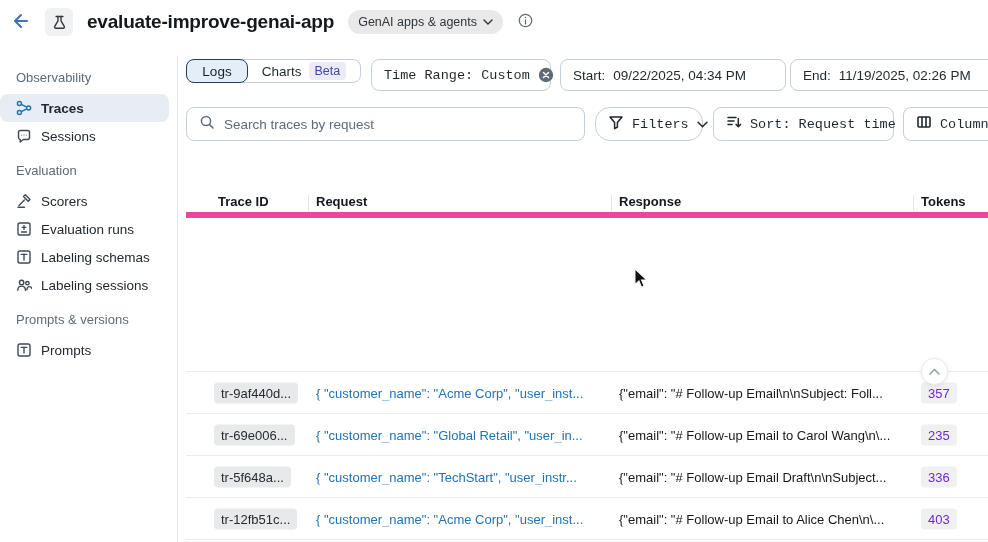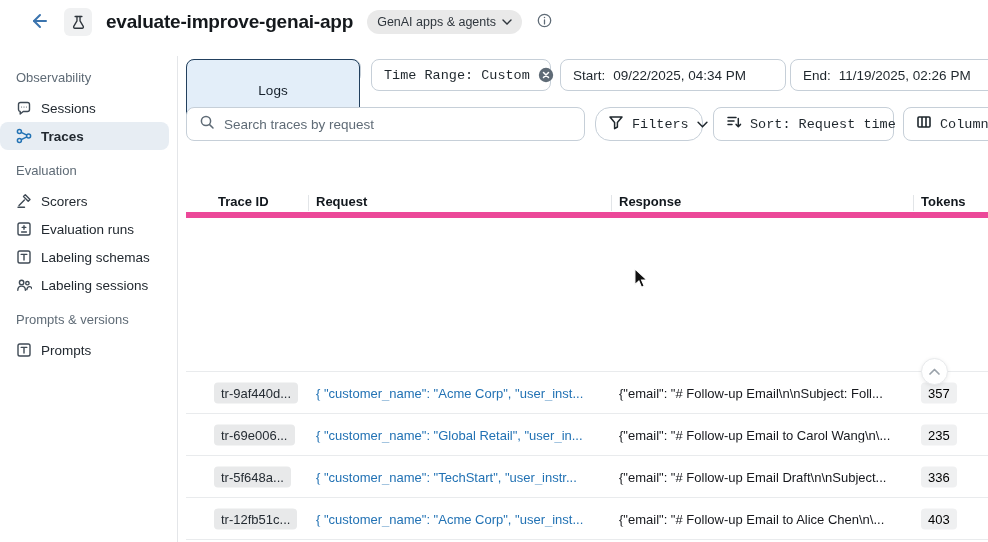--- a/index.html
+++ b/index.html
@@ -2,21 +2,21 @@
 <html><head>
 <meta charset="utf-8">
 <style>
   * { box-sizing: border-box; margin: 0; padding: 0; }
   html,body { width: 988px; height: 542px; overflow: hidden; background: #fff;
     font-family: "Liberation Sans", "DejaVu Sans", sans-serif; color: #1f272d; }
   .app { position: relative; width: 988px; height: 542px; }
 
   
   .header { position: absolute; top: 0; left: 0; right: 0; height: 44px;
-    display: flex; align-items: center; padding-left: 28px; gap: 14px; background:#fff; }
+    display: flex; align-items: center; padding-left: 9px; gap: 14px; background:#fff; }
   .back-btn { width: 22px; height: 22px; border: none; background: none; cursor: pointer;
     display: flex; align-items: center; justify-content: center; }
   .exp-icon { width: 28px; height: 28px; border-radius: 6px; background: #f0f1f2;
     display: flex; align-items: center; justify-content: center; }
   .page-title { font-size: 19px; font-weight: bold; color: #14181c; letter-spacing: -0.2px; }
   .app-badge { display: inline-flex; align-items: center; gap: 6px; background: #e9e9e9;
     border: none; border-radius: 12px; padding: 5px 10px; font-size: 12.5px; color: #2f363d;
     font-family: inherit; cursor: pointer; }
   .info-btn { background: none; border: none; cursor: pointer; display: flex; }
 
@@ -29,21 +29,21 @@
     margin: 0 0 8px 16px; }
   .side-item { height: 28px; display: flex; align-items: center; gap: 9px;
     padding-left: 16px; margin: 0 8px 0 0; border-radius: 8px; cursor: pointer;
     font-size: 13.5px; color: #222930; }
   .side-item .sicon { width: 16px; height: 16px; display: flex; color: #3f4a55; flex: none; }
   .side-item.active { background: #e7edf3; font-weight: bold; }
   .side-item.active .sicon { color: #2272b4; }
 
   
   .seg { position: absolute; left: 186px; top: 59px; width: 175px; height: 24px;
-    display: flex; border: 1px solid #c6cfd8; border-radius: 8px; background: #fff; flex-direction: column; }
+    display: flex; border: 1px solid #c6cfd8; border-radius: 8px; background: #fff; }
   .seg-logs { flex: 0 0 62px; display: flex; align-items: center; justify-content: center;
     background: #e3eef9; border: 1px solid #22405e; border-radius: 8px; margin: -1px 0 -1px -1px;
     font-size: 13.5px; color: #16202b; cursor: pointer; font-family: inherit; }
   .seg-charts { flex: 1; display: flex; align-items: center; justify-content: center; gap: 7px;
     background: none; border: none; font-size: 13.5px; color: #1f272d; cursor: pointer; font-family: inherit; }
   .beta-badge { background: #ecebfa; color: #3f48a0; border-radius: 4px; padding: 2px 6px;
     font-size: 12.5px; }
   .ctl-btn { position: absolute; height: 32px; display: flex; align-items: center; gap: 8px;
     border: 1px solid #c6cfd8; border-radius: 8px; background: #fff; padding: 0 12px;
     font-size: 13.5px; color: #1f272d; cursor: pointer; font-family: Liberation Mono, monospace; white-space: nowrap; }
@@ -76,21 +76,21 @@
   .th-response { left: 433px; }
   .th-tokens { left: 735px; }
   .th-div { position: absolute; top: 7px; width: 1px; height: 16px; background: #e2e5e8; }
 
   .rows { position: absolute; left: 186px; top: 371px; width: 802px; border-top: 1px solid #e9ebed; }
   .trow { position: relative; height: 42px; border-bottom: 1px solid #e9ebed; cursor: pointer; }
   .cell { position: absolute; top: 50%; transform: translateY(-50%); font-size: 13px; white-space: nowrap; }
   .cell-trace { left: 28px; background: #e8e9ea; border-radius: 4px; padding: 3px 7px; color: #252c33; }
   .cell-request { left: 130px; width: 286px; overflow: hidden; color: #2272b4; cursor: pointer; }
   .cell-response { left: 433px; width: 290px; overflow: hidden; color: #16181d; }
-  .cell-tokens { left: 735px; background: #eff0f1; border-radius: 4px; padding: 3px 7px; color: #000000; }
+  .cell-tokens { left: 735px; background: #eff0f1; border-radius: 4px; padding: 3px 7px; color: #6d28d9; }
 
   .scrolltop-btn { position: absolute; left: 735px; top: -14px; width: 27px; height: 27px;
     border-radius: 50%; background: #fff; border: 1px solid #e8eaec;
     box-shadow: 0 1px 4px rgba(0,0,0,.08); display: flex; align-items: center;
     justify-content: center; cursor: pointer; z-index: 3; }
 
   .cursor { position: absolute; left: 634px; top: 268px; z-index: 9; pointer-events: none; }
 </style>
 </head>
 <body>
@@ -129,41 +129,41 @@
             <circle cx="10" cy="6.5" r="0.9" fill="#5f6b76" stroke="none"></circle>
           </svg>
       </span>
     </button>
   </div>
 
   <div class="sidebar">
 
     <div class="side-section">
       <div class="side-label">Observability</div>
+      <div class="side-item active">
+        <span class="sicon">
+          <svg width="16" height="16" viewBox="0 0 16 16" fill="none" stroke="currentColor" stroke-width="1.5">
+              <circle cx="3.4" cy="3.4" r="2"></circle>
+              <circle cx="3.4" cy="12.6" r="2"></circle>
+              <circle cx="12.6" cy="8" r="2"></circle>
+              <path d="M5.2 4.3 L10.9 7.2 M5.2 11.7 L10.9 8.8"></path>
+            </svg>
+        </span>
+        <span>Traces</span>
+      </div>
       <div class="side-item">
         <span class="sicon">
           <svg width="16" height="16" viewBox="0 0 16 16" fill="none" stroke="currentColor" stroke-width="1.4" stroke-linejoin="round">
               <path d="M4.5 2.5 h7 a2 2 0 0 1 2 2 v5 a2 2 0 0 1 -2 2 H7.2 L4.2 14 v-2.5 h0 a2 2 0 0 1 -1.7 -2 v-5 a2 2 0 0 1 2 -2 z"></path>
               <circle cx="5.6" cy="7" r="0.55" fill="currentColor" stroke="none"></circle>
               <circle cx="8" cy="7" r="0.55" fill="currentColor" stroke="none"></circle>
               <circle cx="10.4" cy="7" r="0.55" fill="currentColor" stroke="none"></circle>
             </svg>
         </span>
         <span>Sessions</span>
-      </div>
-      <div class="side-item active">
-        <span class="sicon">
-          <svg width="16" height="16" viewBox="0 0 16 16" fill="none" stroke="currentColor" stroke-width="1.5">
-              <circle cx="3.4" cy="3.4" r="2"></circle>
-              <circle cx="3.4" cy="12.6" r="2"></circle>
-              <circle cx="12.6" cy="8" r="2"></circle>
-              <path d="M5.2 4.3 L10.9 7.2 M5.2 11.7 L10.9 8.8"></path>
-            </svg>
-        </span>
-        <span>Traces</span>
       </div>
     </div>
 
     <div class="side-section">
       <div class="side-label">Evaluation</div>
       <div class="side-item">
         <span class="sicon">
           <svg width="16" height="16" viewBox="0 0 16 16" fill="none" stroke="currentColor" stroke-width="1.4" stroke-linecap="round" stroke-linejoin="round">
               <path d="M9.3 1.8 L14 6.5 L12.2 8.3 L7.5 3.6 z"></path>
               <path d="M8.4 7 L3 12.4"></path>

